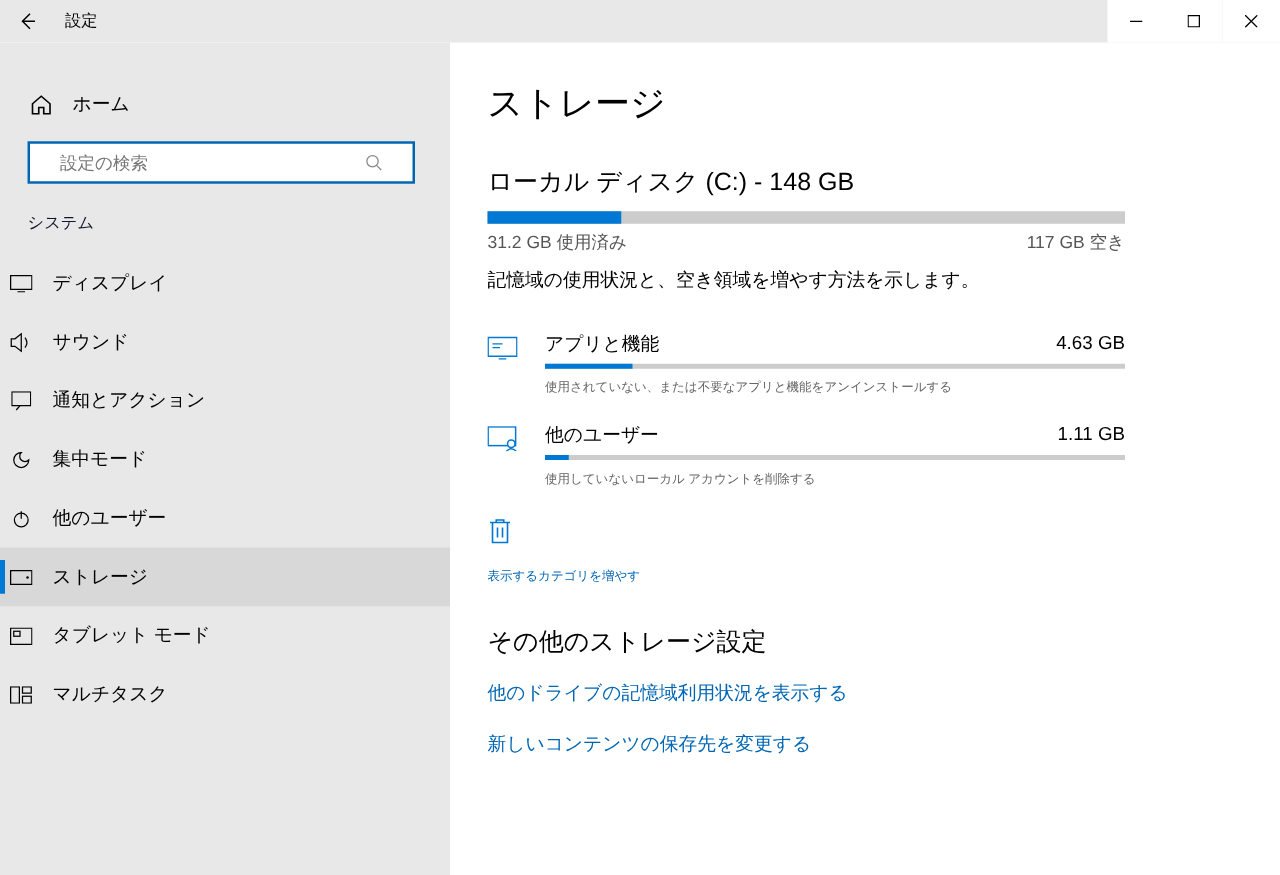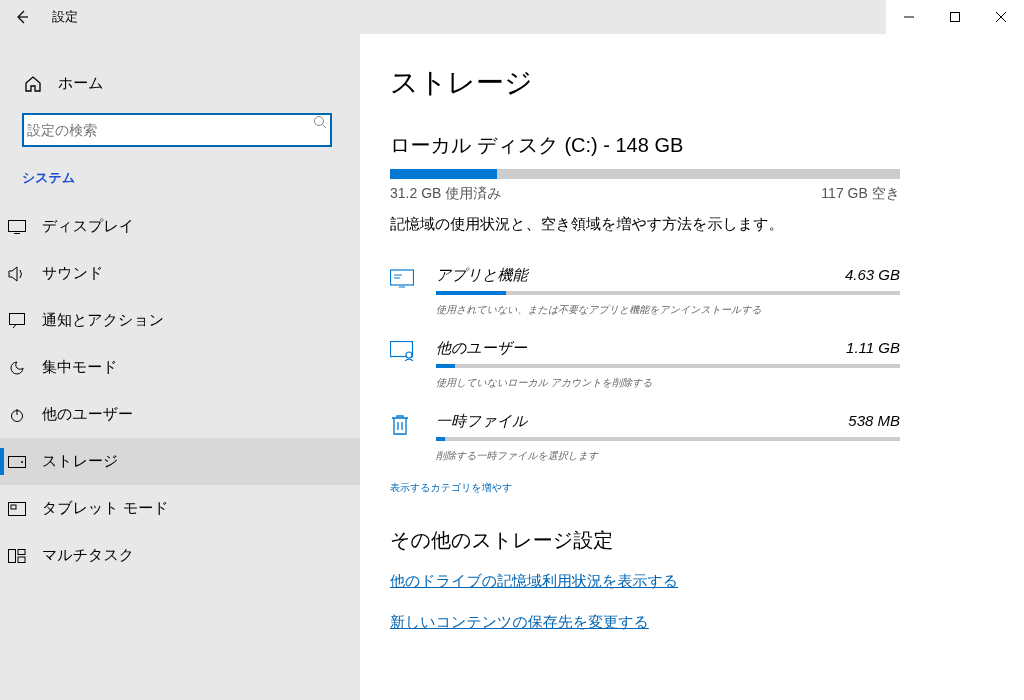--- a/index.html
+++ b/index.html
@@ -8,45 +8,45 @@
 .titlebar .back { width: 28px; height: 28px; display: flex; align-items: center; justify-content: center; cursor: pointer; }
 .titlebar .title { margin-left: 16px; font-size: 13px; color: #000; }
 .titlebar .spacer { flex: 1; }
 .winbtn { width: 46px; height: 34px; display: flex; align-items: center; justify-content: center; cursor: pointer; background: #fff; }
 .content { flex: 1; display: flex; overflow: hidden; }
 .sidebar { width: 360px; background: #e8e8e8; padding-top: 30px; overflow-y: auto; }
 .home-row { display: flex; align-items: center; padding: 10px 22px; cursor: pointer; }
 .home-row .icon { width: 22px; display: flex; justify-content: center; }
 .home-row .label { margin-left: 14px; font-size: 15px; }
 .search-wrap { padding: 10px 22px 18px; }
-.search-box { width: 310px; height: 34px; border: 2px solid #0066b4; background: #fff; display: flex; padding: 0 3px; }
+.search-box { width: 310px; height: 34px; border: 2px solid #0066b4; background: #fff; display: flex; align-items: center; padding: 0 24px; }
 .search-box input { flex: 1; border: none; outline: none; font-size: 14px; color: #555; }
-.section-label { padding: 4px 22px 16px; font-size: 13px; font-weight: 700; color: #1d4ed8; }
+.section-label { padding: 4px 22px 16px; font-size: 13px; font-weight: 400; color: #0f172a; }
 .nav-item { display: flex; align-items: center; padding: 14px 6px; cursor: pointer; position: relative; }
 .nav-item .icon { width: 22px; display: flex; justify-content: center; color: #333; }
 .nav-item .label { margin-left: 14px; font-size: 15px; color: #000; }
 .nav-item.active::before { content: ""; position: absolute; left: 0; top: 10px; bottom: 10px; width: 4px; background: #0078d4; }
 .nav-item.active { background: #d8d8d8; }
 .main { flex: 1; padding: 30px 40px 0 30px; overflow-y: auto; }
 .page-title { font-size: 28px; font-weight: 400; margin-bottom: 30px; }
 .disk-title { font-size: 20px; font-weight: 400; margin-bottom: 10px; }
 .disk-bar { width: 510px; height: 10px; background: #ccc; position: relative; margin-bottom: 6px; }
 .disk-bar .used { position: absolute; left: 0; top: 0; bottom: 0; background: #0078d4; }
 .disk-labels { width: 510px; display: flex; justify-content: space-between; font-size: 14px; color: #555; margin-bottom: 12px; }
 .disk-desc { font-size: 15px; color: #000; margin-bottom: 24px; }
-.cat-row { display: flex; align-items: flex-start; padding: 8px 0 14px; cursor: pointer; width: 510px; font-style: italic; }
+.cat-row { display: flex; align-items: flex-start; padding: 8px 0 14px; cursor: pointer; width: 510px; }
 .cat-row .cat-icon { width: 46px; display: flex; justify-content: flex-start; color: #0078d4; padding-top: 2px; }
 .cat-row .cat-body { flex: 1; }
 .cat-head { display: flex; justify-content: space-between; font-size: 15px; margin-bottom: 6px; }
 .cat-bar { height: 4px; background: #ccc; position: relative; margin-bottom: 8px; }
 .cat-bar .fill { position: absolute; left: 0; top: 0; bottom: 0; background: #0078d4; }
 .cat-desc { font-size: 10px; color: #666; }
 .link { color: #0066b4; font-size: 10px; cursor: pointer; display: block; margin-top: 4px; margin-bottom: 32px; }
 .other-title { font-size: 20px; font-weight: 400; margin-top: 18px; margin-bottom: 18px; }
-.other-link { color: #0066b4; font-size: 15px; cursor: pointer; display: block; margin-bottom: 22px; text-decoration: underline; }
+.other-link { color: #0066b4; font-size: 15px; cursor: pointer; display: block; margin-bottom: 22px; }
 svg { display: block; }
 </style>
 </head>
 <body>
 
 <div class="titlebar">
   <div class="back">
     <svg width="16" height="16" viewBox="0 0 16 16">
         <path d="M10 2 L4 8 L10 14" stroke="#000" stroke-width="1.2" fill="none"></path>
         <path d="M4 8 H14" stroke="#000" stroke-width="1.2"></path>
@@ -219,30 +219,20 @@
         <div class="cat-desc">使用していないローカル アカウントを削除する</div>
       </div>
     </div>
 
     <div class="cat-row">
       <div class="cat-icon">
           <svg width="20" height="22" viewBox="0 0 20 22">
             <path d="M2 4 H18 M7 4 V2 H13 V4 M4 4 V20 H16 V4 M8 8 V16 M12 8 V16" stroke="#0078d4" fill="none" stroke-width="1.3"></path>
           </svg>
         </div>
-      <div class="cat-body">
-        <div class="cat-head">
-            <span>一時ファイル</span>
-            <span>538 MB</span>
-          </div>
-        <div class="cat-bar">
-            <div class="fill" style="width:2%"></div>
-          </div>
-        <div class="cat-desc">削除する一時ファイルを選択します</div>
-      </div>
     </div>
 
     <a class="link">表示するカテゴリを増やす</a>
 
     <div class="other-title">その他のストレージ設定</div>
     <a class="other-link">他のドライブの記憶域利用状況を表示する</a>
     <a class="other-link">新しいコンテンツの保存先を変更する</a>
   </div>
 </div>
 

